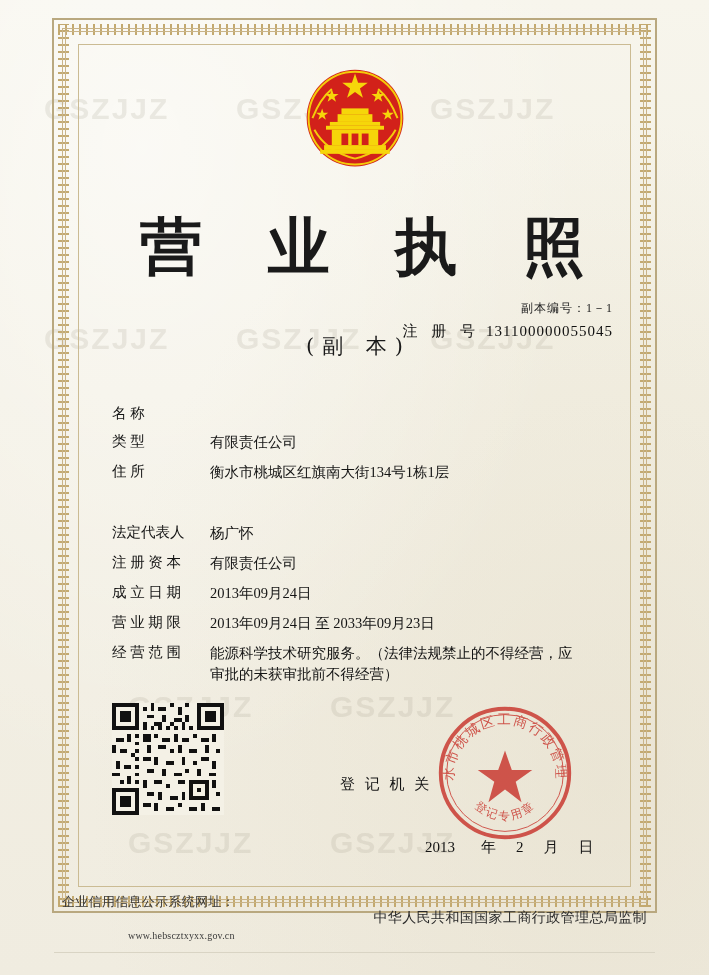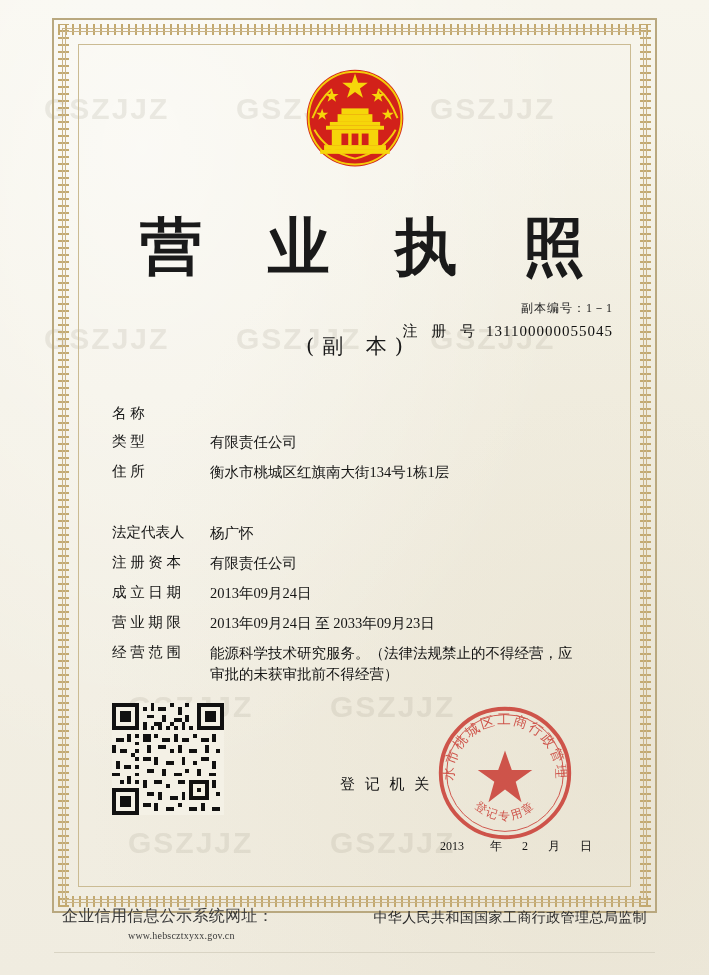--- a/index.html
+++ b/index.html
@@ -202,33 +202,32 @@
     left: 340px;
     top: 775px;
     font-size: 15px;
     letter-spacing: 3px;
     color: #141414;
   }
   .date-line {
     position: absolute;
     left: 425px;
     top: 838px;
-    font-size: 12px;
+    font-size: 15px;
     color: #141414;
-    margin-left: 15px;
   }
   .date-line span { margin-right: 20px; }
   .date-line .yr { margin-right: 26px; }
 
   
   .footer-left {
     position: absolute;
     left: 62px;
-    bottom: 48px;
-    font-size: 16px;
+    bottom: 64px;
+    font-size: 13px;
     color: #3a3a3a;
     letter-spacing: .3px;
   }
   .footer-url {
     position: absolute;
     left: 128px;
     bottom: 34px;
     font-size: 10px;
     color: #3a3a3a;
     letter-spacing: .2px;

